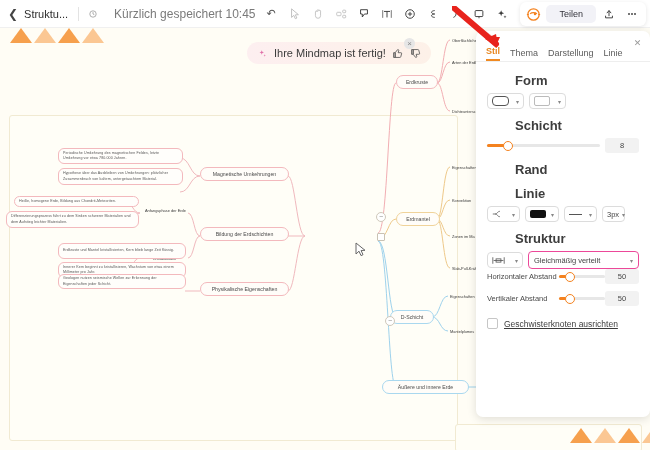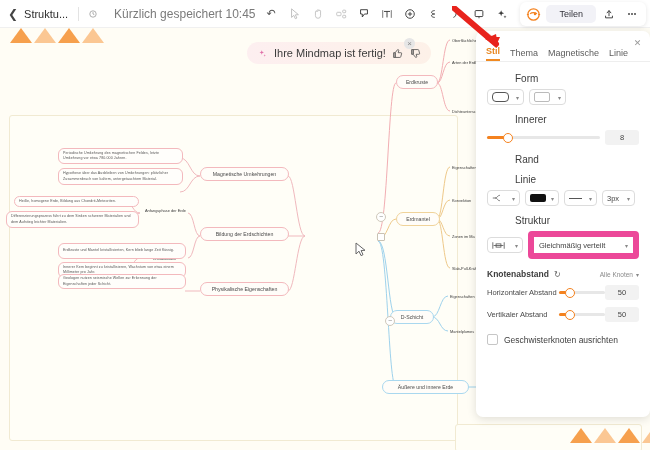--- a/index.html
+++ b/index.html
@@ -67,45 +67,45 @@
 
   
   #panel{position:absolute;left:476px;top:31px;width:174px;height:386px;background:#fff;border-radius:7px;
          box-shadow:0 2px 10px rgba(0,0,0,.13);z-index:35;overflow:hidden;}
   .p-tabs{display:flex;align-items:flex-end;gap:10px;height:30px;padding:0 10px;border-bottom:1px solid #eee;}
   .p-tab{font-size:9px;color:#5d5d5d;padding-bottom:3px;cursor:pointer;white-space:nowrap;}
   .p-tab.active{color:#e8861f;font-weight:bold;border-bottom:2px solid #f08a22;}
   .p-close{position:absolute;right:7px;top:6px;width:11px;height:11px;font-size:9px;color:#9a9a9a;cursor:pointer;
            display:flex;align-items:center;justify-content:center;}
   .p-body{padding:9px 11px 0 11px;}
-  .p-label{font-size:10px;font-weight:normal;color:#3d3d3d;margin:9px 0 5px 0;padding-left:28px;}
+  .p-label{font-size:13px;font-weight:bold;color:#3d3d3d;margin:9px 0 5px 0;padding-left:28px;}
   .p-label.first{margin-top:2px;}
   .row{display:flex;align-items:center;gap:5px;}
   .ctl{height:16px;border:1px solid #dcdcdc;border-radius:4px;display:flex;align-items:center;gap:3px;padding:0 4px;
        font-size:7.5px;color:#444;background:#fff;cursor:pointer;box-sizing:border-box;}
   .sw{width:16px;height:8px;border-radius:2px;}
   .sw.black{background:#111;}
   .pill{width:15px;height:8px;border:1.2px solid #555;border-radius:4px;}
   .sq{width:14px;height:8px;border:1.2px solid #bbb;border-radius:2px;}
   .dash{width:13px;height:0;border-top:1.2px solid #555;}
   .slider{flex:1;height:3px;border-radius:2px;background:#e7e7e7;position:relative;cursor:pointer;}
   .slider .fill{position:absolute;left:0;top:0;height:3px;border-radius:2px;background:#f4821f;}
   .slider .knob{position:absolute;top:-3px;width:8px;height:8px;border-radius:50%;background:#fff;border:1.5px solid #f4821f;}
   .numbox{width:34px;height:15px;background:#f2f2f2;border-radius:3px;font-size:7.5px;color:#444;
           display:flex;align-items:center;justify-content:center;}
-  .sel{flex:1;height:16px;border:6px solid #ec4899;border-radius:4px;display:flex;align-items:center;
+  .sel{flex:1;height:16px;border:1px solid #ec4899;border-radius:4px;display:flex;align-items:center;
        justify-content:space-between;padding:0 5px;font-size:7.5px;color:#444;cursor:pointer;}
   .kn-row{display:flex;align-items:center;gap:5px;margin:10px 0 6px 0;}
   .kn-title{font-size:8.5px;font-weight:bold;color:#3d3d3d;}
   .kn-reset{font-size:8px;color:#666;cursor:pointer;}
   .kn-sel{margin-left:auto;display:flex;align-items:center;gap:3px;font-size:6.5px;color:#8a8a8a;cursor:pointer;}
   .dist-row{display:flex;align-items:center;margin-bottom:7px;}
   .dist-lbl{font-size:7.5px;color:#4a4a4a;width:72px;}
   .dist-slider{width:36px;}
-  .chk-row{display:flex;align-items:center;gap:6px;margin-top:12px;}
+  .chk-row{display:flex;align-items:center;gap:6px;margin-top:12px;text-decoration:underline;}
   .chk{width:9px;height:9px;border:1px solid #c6c6c6;border-radius:2px;background:#fff;cursor:pointer;}
   .chk-lbl{font-size:8.5px;color:#3d3d3d;}
   .caret{font-size:6px;color:#888;}
 </style>
 </head>
 <body>
 
 <div id="canvas">
 
   <div class="card-bg" style="left:9px;top:115px;width:447px;height:324px;"></div>
@@ -325,40 +325,40 @@
       </svg>
   </span>
 </div>
 <div id="toast-close">×</div>
 
 <div id="panel">
 
   <div class="p-tabs">
     <div class="p-tab active">Stil</div>
     <div class="p-tab">Thema</div>
-    <div class="p-tab">Magnetische</div>
+    <div class="p-tab">Darstellung</div>
     <div class="p-tab">Linie</div>
   </div>
   <div class="p-close">✕</div>
 
   <div class="p-body">
 
     <div class="p-label first">Form</div>
     <div class="row">
       <div class="ctl" style="width:37px;justify-content:space-between;">
         <span class="pill"></span>
         <span class="caret">▾</span>
       </div>
       <div class="ctl" style="width:37px;justify-content:space-between;">
         <span class="sq"></span>
         <span class="caret">▾</span>
       </div>
     </div>
 
-    <div class="p-label">Innerer</div>
+    <div class="p-label">Schicht</div>
     <div class="row">
       <div class="slider" id="sl-rounded">
         <span class="fill" style="width: 18%;"></span>
           <span class="knob" style="left: calc(18% - 4px);"></span>
       </div>
       <div class="numbox">8</div>
     </div>
 
     <div class="p-label">Rand</div>
 
@@ -371,49 +371,41 @@
         <span class="caret">▾</span>
       </div>
       <div class="ctl" style="width:34px;justify-content:space-between;">
         <span class="sw black"></span>
         <span class="caret">▾</span>
       </div>
       <div class="ctl" style="width:33px;justify-content:space-between;">
         <span class="dash"></span>
         <span class="caret">▾</span>
       </div>
-      <div class="ctl" style="width:33px;justify-content:space-between;">
+      <div class="ctl" style="width:23px;justify-content:space-between;">
         <span>3px</span>
         <span class="caret">▾</span>
       </div>
     </div>
 
     <div class="p-label">Struktur</div>
     <div class="row">
       <div class="ctl" style="width:36px;justify-content:space-between;">
         <svg width="13" height="9" viewBox="0 0 16 10">
           <path d="M1 1 L1 9 M15 1 L15 9 M2 5 L14 5" stroke="#555" stroke-width="1" fill="none"></path>
           <rect x="5" y="3" width="6" height="4" fill="none" stroke="#555" stroke-width="1"></rect>
         </svg>
         <span class="caret">▾</span>
       </div>
       <div class="sel">
         <span>Gleichmäßig verteilt</span>
         <span class="caret">▾</span>
       </div>
     </div>
 
-    <div class="kn-row">
-      <span class="kn-title">Knotenabstand</span>
-      <span class="kn-reset">↻</span>
-      <span class="kn-sel">
-        <span>Alle Knoten</span>
-        <span class="caret">▾</span>
-      </span>
-    </div>
 
     <div class="dist-row">
       <span class="dist-lbl">Horizontaler Abstand</span>
       <div class="slider dist-slider" id="sl-h">
         <span class="fill" style="width: 22%;"></span>
           <span class="knob" style="left: calc(22% - 4px);"></span>
       </div>
       <div class="numbox">50</div>
     </div>
 

